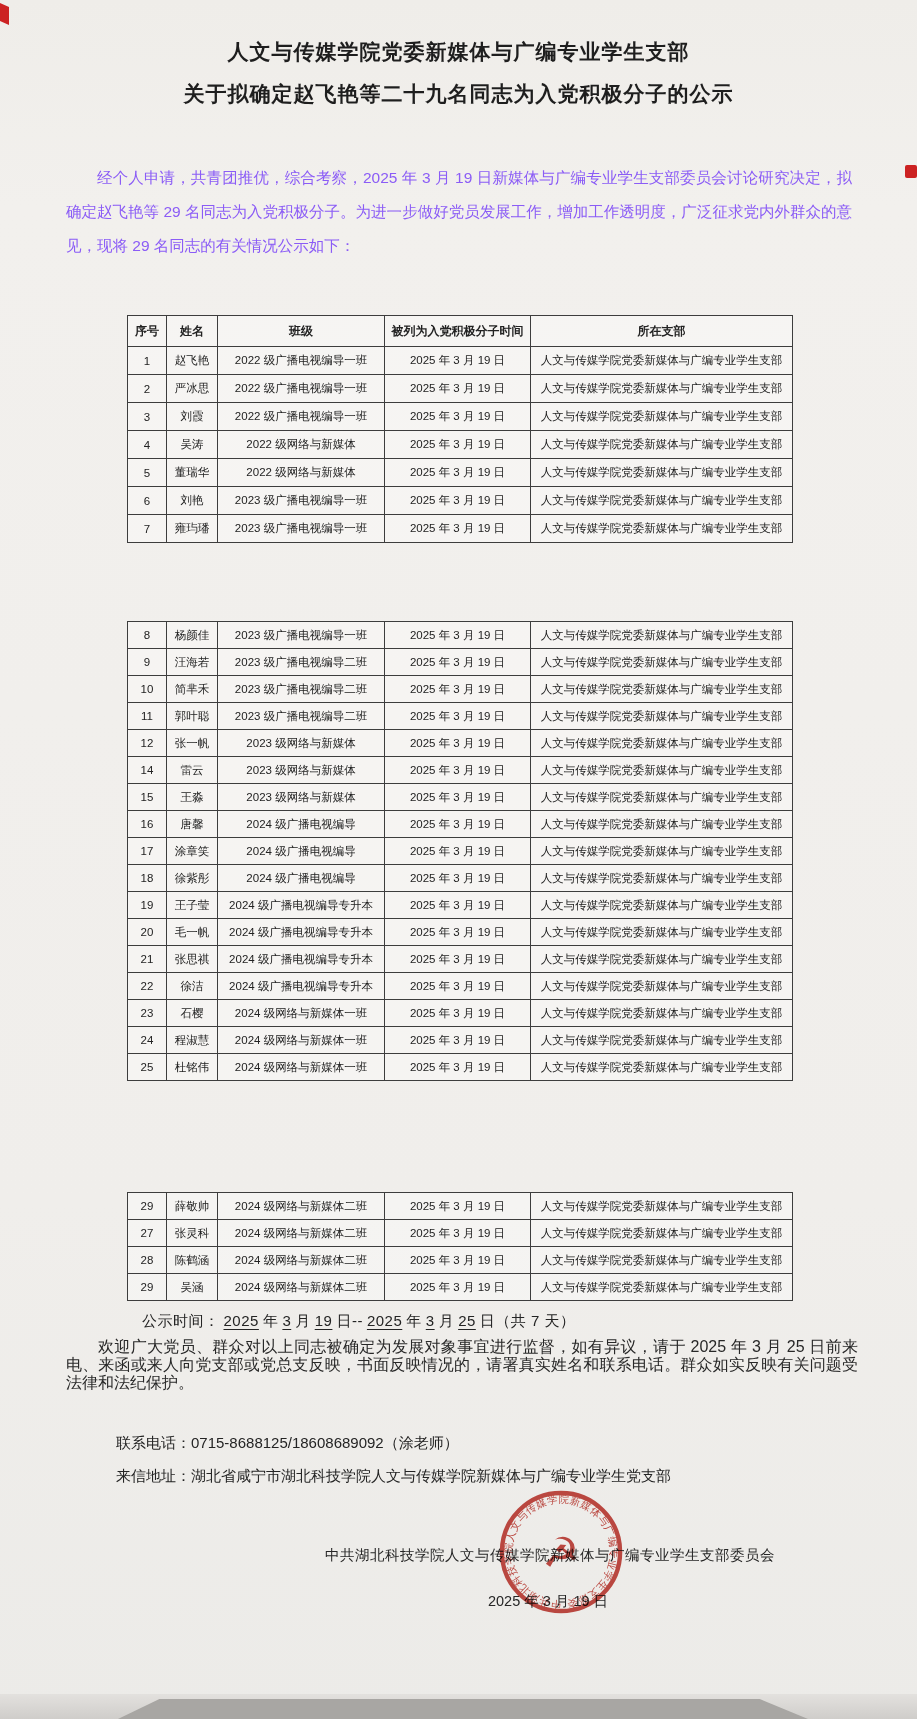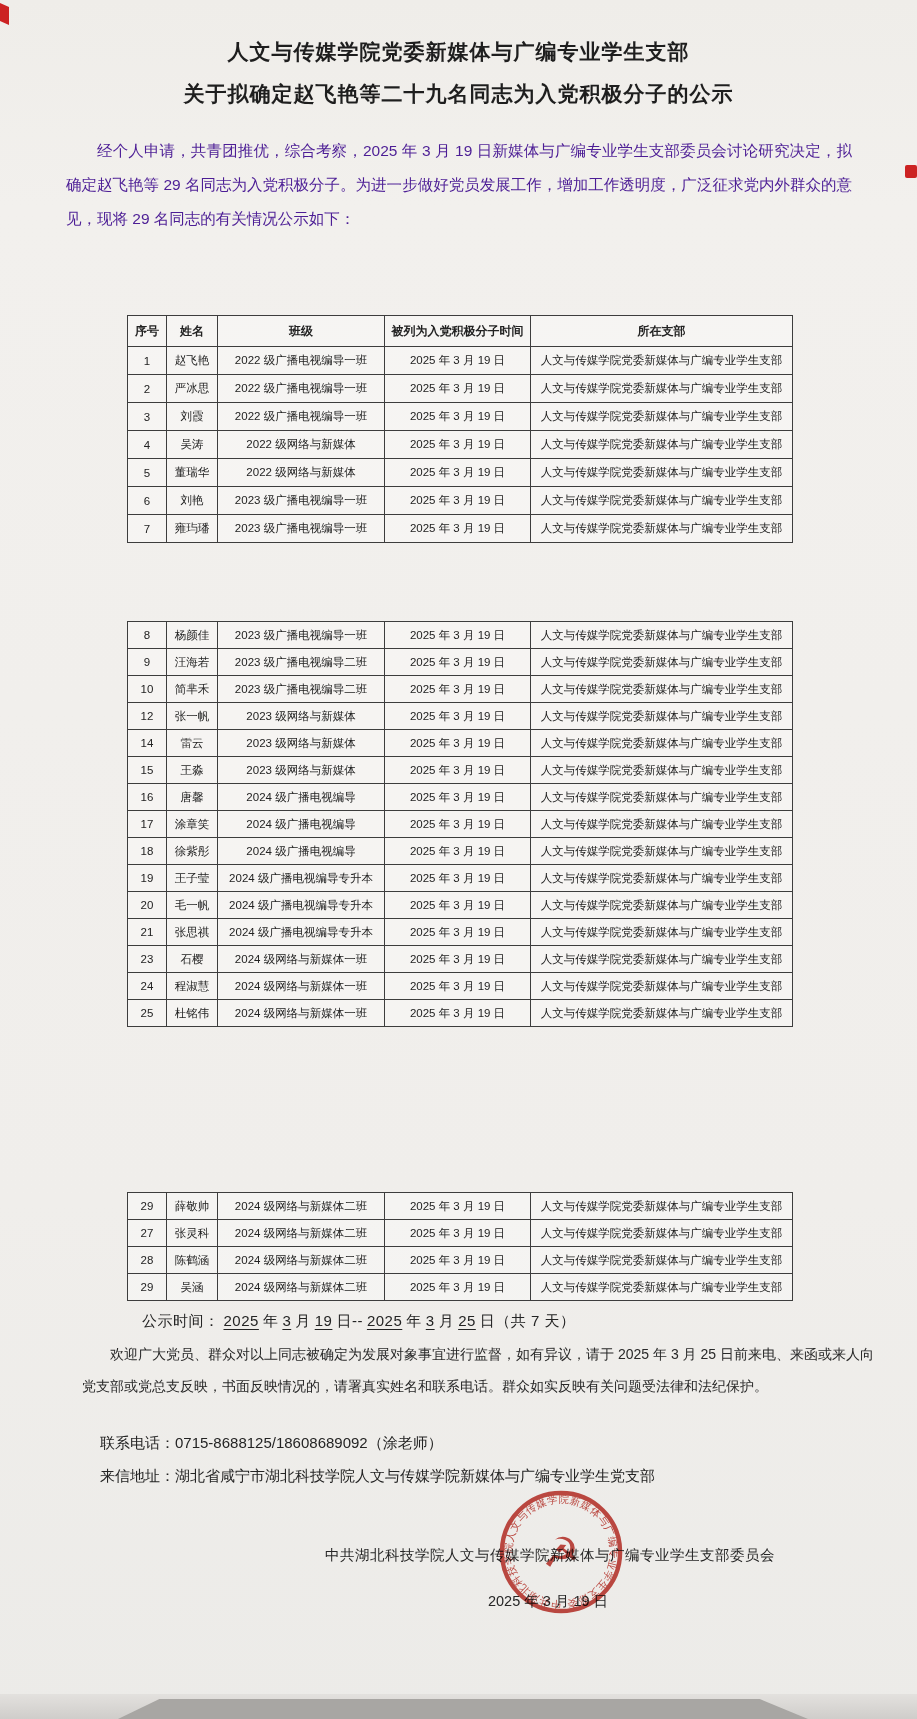--- a/index.html
+++ b/index.html
@@ -17,21 +17,21 @@
     z-index:0;
   }
   .abs{position:absolute;z-index:2;}
   .doc-title{
     left:0;width:917px;text-align:center;
     font-size:21px;font-weight:bold;letter-spacing:1px;color:#1e1e1e;
   }
   .intro{
     left:66px;width:786px;
     font-size:15.5px;line-height:34px;text-align:justify;
-    text-indent:2em;color:#4c1d95;
+    text-indent:2em;color:#8b5cf6;margin-top:27px;
   }
   table.roster{
     border-collapse:collapse;table-layout:fixed;
     font-size:11.5px;color:#222;
     background:rgba(255,255,255,0.35);
   }
   table.roster th,table.roster td{
     border:1px solid #3d3d3d;text-align:center;vertical-align:middle;
     padding:0 2px;overflow:hidden;white-space:nowrap;
   }
@@ -40,26 +40,26 @@
   .sec2 td{height:26px;}
   .sec3 td{height:26px;}
   .period-line{
     left:142px;width:700px;font-size:15px;color:#242424;letter-spacing:0.5px;
   }
   .period-line .u{
     text-decoration:underline;text-underline-offset:3px;
     padding:0 4px;
   }
   .supervision{
-    left:82px;width:792px;
-    font-size:14px;line-height:32px;text-align:justify;
+    left:66px;width:792px;
+    font-size:16px;line-height:18px;text-align:justify;
     text-indent:2em;color:#282828;
   }
   .contact-line{
-    left:100px;width:760px;font-size:15px;color:#242424;
+    left:116px;width:760px;font-size:15px;color:#242424;
   }
   .signature-line{
     left:300px;width:500px;text-align:center;
     font-size:14.5px;color:#262626;letter-spacing:0.5px;
   }
   .date-line{
     left:408px;width:280px;text-align:center;
     font-size:14.5px;color:#262626;
   }
   .seal{
@@ -191,20 +191,27 @@
         <td>人文与传媒学院党委新媒体与广编专业学生支部</td>
       </tr>
       <tr>
         <td>10</td>
         <td>简芈禾</td>
         <td>2023 级广播电视编导二班</td>
         <td>2025 年 3 月 19 日</td>
         <td>人文与传媒学院党委新媒体与广编专业学生支部</td>
       </tr>
       <tr>
+        <td>11</td>
+        <td>郭叶聪</td>
+        <td>2023 级广播电视编导二班</td>
+        <td>2025 年 3 月 19 日</td>
+        <td>人文与传媒学院党委新媒体与广编专业学生支部</td>
+      </tr>
+      <tr>
         <td>12</td>
         <td>张一帆</td>
         <td>2023 级网络与新媒体</td>
         <td>2025 年 3 月 19 日</td>
         <td>人文与传媒学院党委新媒体与广编专业学生支部</td>
       </tr>
       <tr>
         <td>14</td>
         <td>雷云</td>
         <td>2023 级网络与新媒体</td>
@@ -249,20 +256,27 @@
       <tr>
         <td>20</td>
         <td>毛一帆</td>
         <td>2024 级广播电视编导专升本</td>
         <td>2025 年 3 月 19 日</td>
         <td>人文与传媒学院党委新媒体与广编专业学生支部</td>
       </tr>
       <tr>
         <td>21</td>
         <td>张思祺</td>
+        <td>2024 级广播电视编导专升本</td>
+        <td>2025 年 3 月 19 日</td>
+        <td>人文与传媒学院党委新媒体与广编专业学生支部</td>
+      </tr>
+      <tr>
+        <td>22</td>
+        <td>徐洁</td>
         <td>2024 级广播电视编导专升本</td>
         <td>2025 年 3 月 19 日</td>
         <td>人文与传媒学院党委新媒体与广编专业学生支部</td>
       </tr>
       <tr>
         <td>23</td>
         <td>石樱</td>
         <td>2024 级网络与新媒体一班</td>
         <td>2025 年 3 月 19 日</td>
         <td>人文与传媒学院党委新媒体与广编专业学生支部</td>

